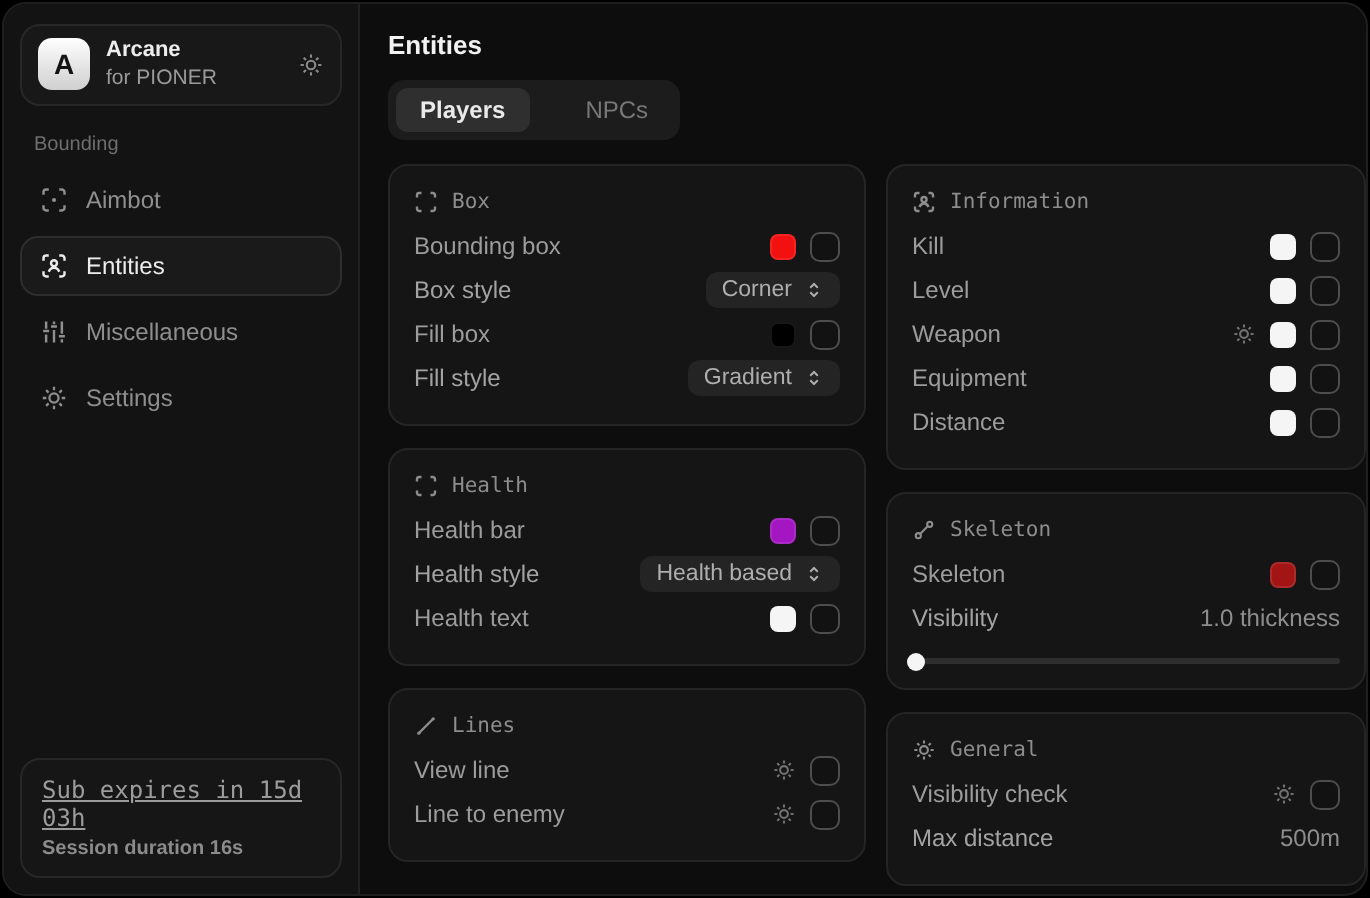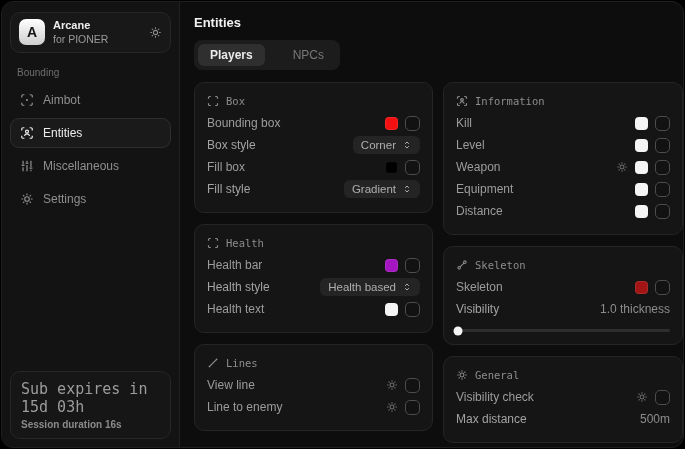--- a/index.html
+++ b/index.html
@@ -18,21 +18,21 @@
   .brand-title{font-size:11px;font-weight:bold;color:#ededed;}
   .brand-sub{font-size:10.5px;color:#9a9a9a;}
   .brand-gear{margin-left:auto;color:#8a8a8a;display:flex;cursor:pointer;}
   .category{font-size:10px;color:#6e6e6e;margin:14px 7px 7px;}
   .nav-item{display:flex;align-items:center;gap:9px;padding:7px 9px;margin-bottom:3px;
     border-radius:9px;color:#8f8f8f;font-size:12px;border:1px solid transparent;cursor:pointer;text-align:right;}
   .nav-item.active{background:#1a1a1a;border-color:#2e2e2e;color:#ececec;}
   .nav-item svg{flex:none;}
   .sidebar-footer{margin-top:auto;background:#161616;border:1px solid #272727;border-radius:10px;
     padding:8px 10px;}
-  .foot1{font-family:"DejaVu Sans Mono",monospace;font-size:15px;color:#9c9c9c;}
+  .foot1{font-family:"DejaVu Sans Mono",monospace;font-size:12px;color:#9c9c9c;text-decoration:underline;}
   .foot2{font-size:10px;font-weight:bold;color:#8b8b8b;margin-top:3px;}
 
   
   .main{flex:1;padding:13px 10px 10px 8px;box-sizing:border-box;}
   .main-title{font-size:13px;font-weight:bold;color:#f2f2f2;margin-left:6px;}
   .tabs{display:inline-flex;background:#1c1c1c;border-radius:8px;padding:4px;gap:16px;
     margin:10px 0 0 6px;}
   .tab{padding:4px 12px;border-radius:6px;font-size:12px;color:#787878;cursor:pointer;}
   .tab.active{background:#2f2f2f;color:#eaeaea;font-weight:600;}
   .columns{display:flex;gap:10px;margin:12px 0 0 6px;align-items:flex-start;}

